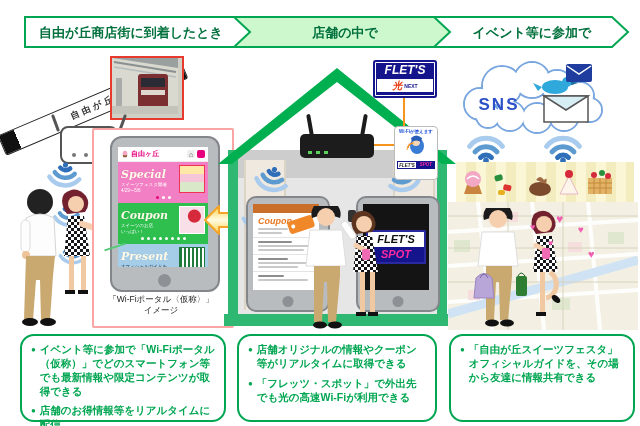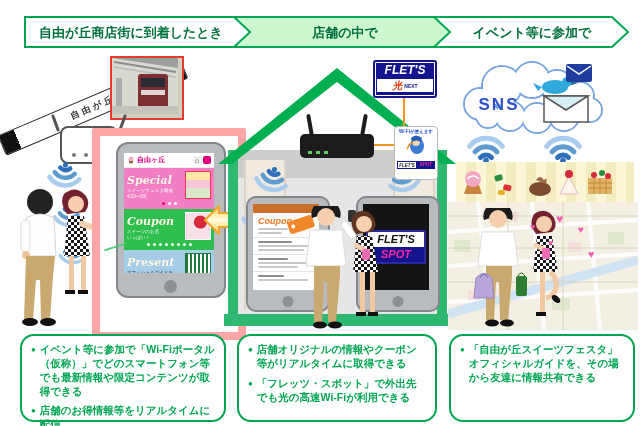--- a/index.html
+++ b/index.html
@@ -14,21 +14,21 @@
   
   #train-bar{left:-6px;top:96px;width:196px;height:20px;transform:rotate(-23deg);
     background:linear-gradient(90deg,#111 0 16px,#fff 16px calc(100% - 16px),#111 calc(100% - 16px));
     border:1.5px solid #222;border-radius:3px;display:flex;align-items:center;justify-content:center;}
   #train-bar span{font-size:9px;letter-spacing:3px;color:#333;font-weight:bold;}
   #station-photo{left:110px;top:56px;width:70px;height:60px;border:2px solid #e8392f;background:#cfcfc6;}
   #router-left{left:60px;top:126px;width:54px;height:34px;background:#fff;border:2px solid #555;border-radius:8px;}
   #router-left i{position:absolute;bottom:5px;width:4px;height:4px;border-radius:50%;background:#777;}
   .antenna{position:absolute;width:3px;height:18px;background:#555;border-radius:2px;}
   #wifi-label{left:8px;top:158px;width:44px;text-align:center;color:#1f4fd8;font-weight:bold;font-size:11px;line-height:1.15;}
-  #portal-box{left:92px;top:128px;width:138px;height:196px;border:8px solid #fca5a5;background:#fff;border-radius:2px;}
+  #portal-box{left:92px;top:128px;width:138px;height:196px;border:2px solid #fca5a5;background:#fff;border-radius:2px;}
   #portal-phone{left:16px;top:6px;width:106px;height:152px;background:#b9bcbf;border:2px solid #83878c;border-radius:12px;}
   #portal-screen{left:6px;top:9px;width:90px;height:120px;background:#fff;overflow:hidden;}
   .p-header{height:14px;display:flex;align-items:center;padding:0 3px;gap:2px;background:#fff;border-bottom:1px solid #eee;}
   .p-title{font-size:7px;font-weight:bold;color:#e6007e;flex:1;}
   .icon-box{width:8px;height:8px;border-radius:2px;display:flex;align-items:center;justify-content:center;font-size:7px;color:#555;background:#eee;}
   .icon-box.pink{background:#e6007e;color:#fff;font-size:5px;}
   .p-sec{position:relative;padding:2px 3px;}
   .p-sec .t{font-family:"DejaVu Serif",serif;font-style:italic;font-weight:bold;font-size:11px;color:#fffbe8;text-shadow:0 0 1px #0002;}
   .p-sec .s{font-size:4.5px;color:#fff;line-height:1.3;}
   .thumb{position:absolute;right:3px;top:3px;width:24px;height:26px;border:1px solid #fff;}
@@ -216,20 +216,24 @@
         </div>
         <div id="sec-present" class="p-sec">
           <span class="t">Present</span>
           <div class="s">オフィシャルガイドを</div>
           
           <div class="thumb" style="height:20px;background:repeating-linear-gradient(90deg,#1f7a3c 0 2px,#fff 2px 4px);border-color:#1f7a3c;"></div>
           
         </div>
       </div>
       <div id="home-btn-portal" class="abs"></div>
+    </div>
+    <div id="portal-caption" class="abs">
+      <div>「Wi-Fiポータル〈仮称〉」</div>
+      <div>イメージ</div>
     </div>
   </div>
 
   <div class="abs" style="left:104px;top:246px;width:22px;height:2px;background:#55c878;transform:rotate(-18deg);"></div>
 
   <svg class="abs" style="left:203px;top:198px;width:56px;height:44px;" viewBox="0 0 56 44">
     <defs>
         <linearGradient id="ar" x1="0" y1="0" x2="0" y2="1">
       <stop offset="0" stop-color="#ffd34d"></stop>
           <stop offset="0.5" stop-color="#fffbe0"></stop>

